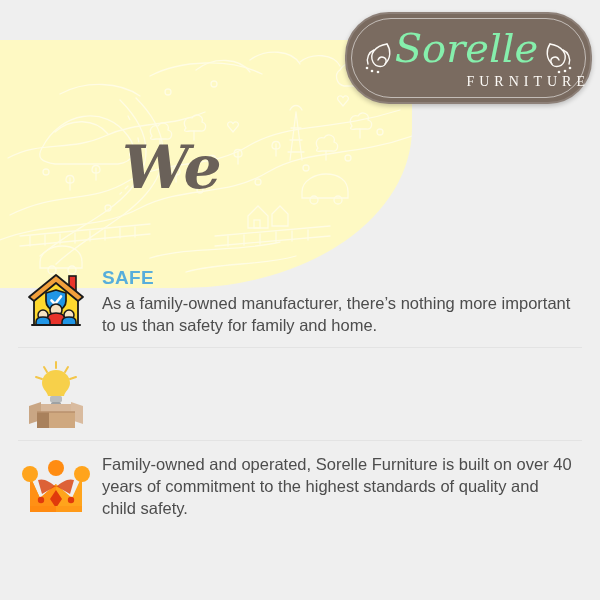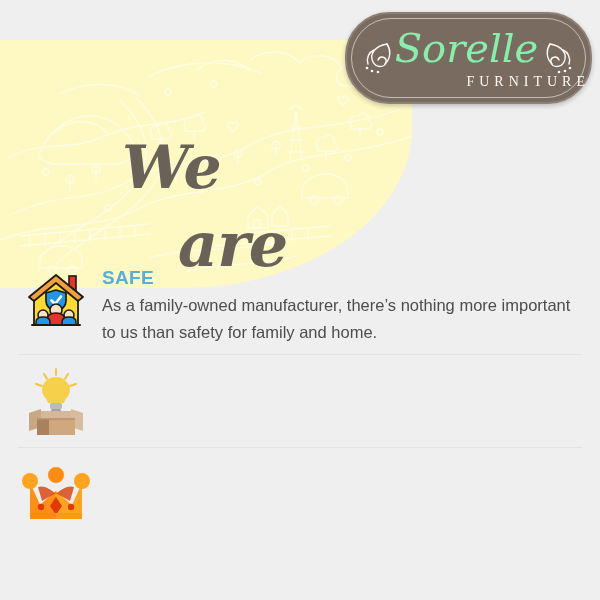--- a/index.html
+++ b/index.html
@@ -152,21 +152,21 @@
   }
   .feature-title {
     font-size: 19px;
     font-weight: 700;
     color: #58aedb;
     letter-spacing: 0.3px;
     margin-bottom: 3px;
   }
   .feature-text {
     font-size: 16.5px;
-    line-height: 27px;
+    line-height: 22px;
     color: #4d4d4d;
     max-width: 470px;
   }
   .divider {
     height: 1px;
     background: #e3e3e3;
     margin: 0 18px;
   }
 </style>
 </head>
@@ -262,21 +262,20 @@
         <path d="M150 36 C 180 20, 230 18, 262 34"></path>
         <path d="M60 54 C 86 40, 120 42, 140 56"></path>
 
         <path d="M150 218 C 190 206, 240 212, 280 202"></path>
         <path d="M186 232 C 220 222, 262 226, 296 216"></path>
       </g>
     </svg>
 
     <div class="hero-script">
       <div class="script-word script-we">We</div>
-      <div class="script-word script-are">are</div>
     </div>
   </div>
 
   <div class="logo">
     <div class="logo-inner"></div>
 
     <svg class="logo-flourish left" viewBox="0 0 34 36">
       <g fill="none" stroke="#fdfbf7" stroke-width="1.4" stroke-linecap="round">
         <path d="M26 4 C 14 6, 8 14, 12 22 C 15 28, 24 28, 25 22 C 26 17, 19 15, 17 20"></path>
         <path d="M26 4 C 30 10, 30 18, 24 24"></path>
@@ -389,17 +388,18 @@
           <path d="M36 36 L 42 45 L 36 54 L 30 45 Z" fill="#e03a0c"></path>
 
           <circle cx="21" cy="46" r="3.2" fill="#e03a0c"></circle>
           <circle cx="51" cy="46" r="3.2" fill="#e03a0c"></circle>
 
           <path d="M10 52 L 62 52 L 62 58 L 10 58 Z" fill="#ff9a18"></path>
           <path d="M10 52 L 36 52 L 36 58 L 10 58 Z" fill="#ff8a10"></path>
         </svg>
       </div>
       <div class="feature-body">
+        <div class="feature-text">Family-owned and operated, Sorelle Furniture is built on over 40 years of commitment to the highest standards of quality and child safety.</div>
       </div>
     </div>
 
   </div>
 </div>
 
 </body></html>

